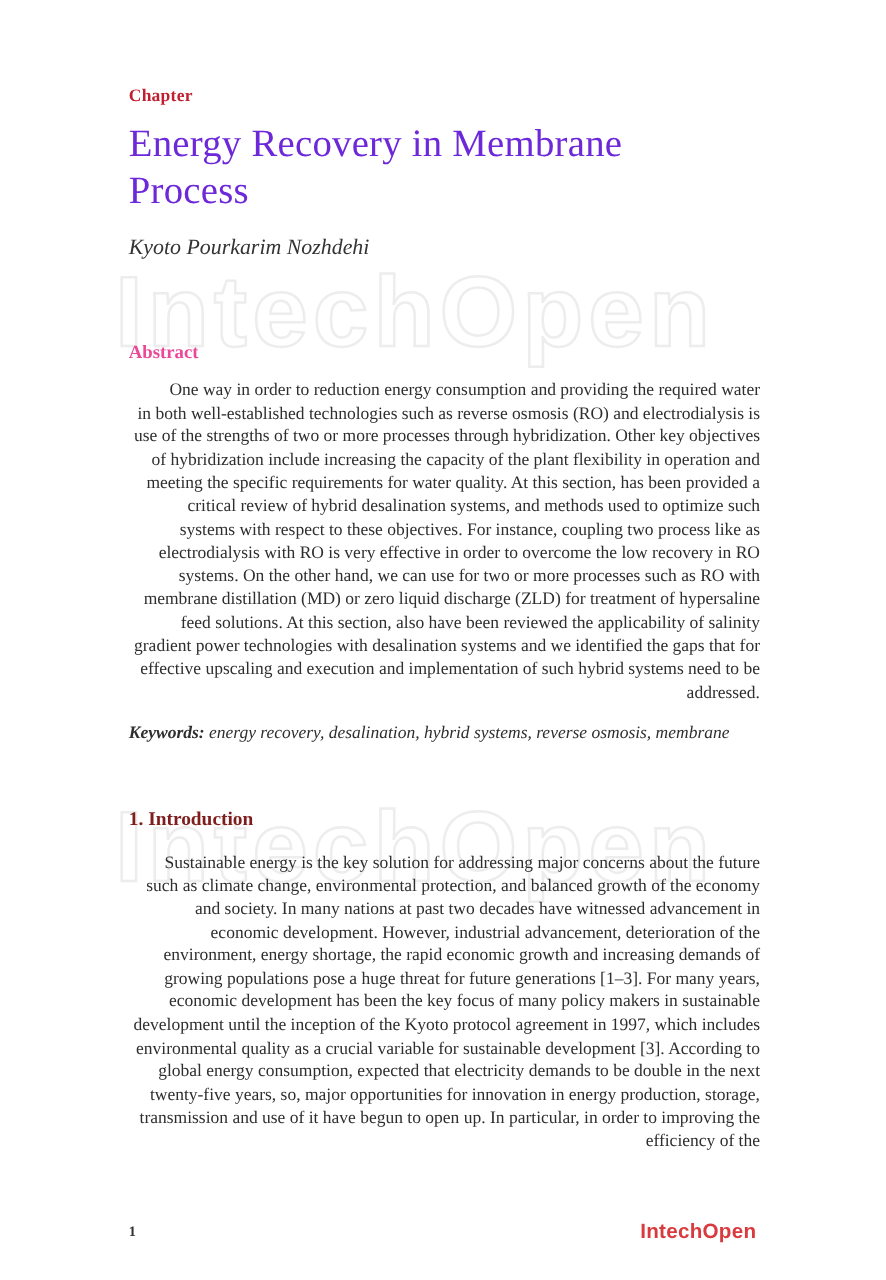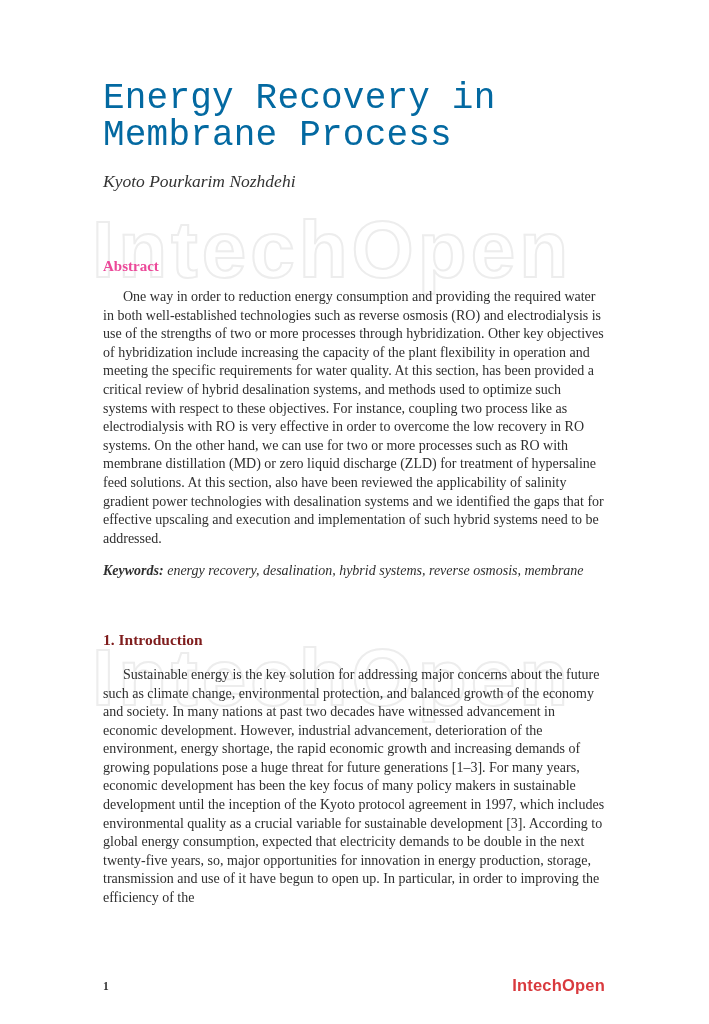--- a/index.html
+++ b/index.html
@@ -40,48 +40,47 @@
     padding: 70px 101px 0 103px;
   }
   .chapter-label {
     font-size: 14px;
     font-weight: bold;
     color: #c01f2f;
     letter-spacing: 0.2px;
     margin: 0;
   }
   .doc-title {
-    font-size: 36px;
+    font-size: 31px;
     font-weight: 500;
     line-height: 37px;
-    color: #0369a1;
+    color: #6d28d9;
     letter-spacing: 0.2px;
     margin: 10px 0 0 0;
     max-width: 480px;
-    font-family: Liberation Mono, monospace;
   }
   .author {
     font-size: 17.5px;
     font-style: italic;
     color: #333333;
     margin: 17px 0 0 0;
   }
   .section-heading-red {
     font-size: 15px;
     font-weight: bold;
     color: #ec4899;
     margin: 66px 0 0 0;
   }
   .body-par {
     font-size: 14px;
     line-height: 18.6px;
     color: #2e2e2e;
     text-indent: 20px;
     margin: 13px 0 0 0;
-    text-align: left;
+    text-align: right;
   }
   .keywords-par {
     font-size: 14px;
     line-height: 18.6px;
     color: #2e2e2e;
     margin: 14px 0 0 0;
     font-style: italic;
   }
   .keywords-par .kw-label { font-weight: bold; }
   .section-heading {
@@ -116,20 +115,21 @@
 </head>
 <body>
 
 <div class="page">
 
   <div class="watermark wm-top">IntechOpen</div>
   <div class="watermark wm-mid">IntechOpen</div>
 
   <div class="content">
 
+    <div class="chapter-label">Chapter</div>
 
     <h1 class="doc-title">Energy Recovery in Membrane Process</h1>
 
     <div class="author">Kyoto Pourkarim Nozhdehi</div>
 
     <div class="section-heading-red">Abstract</div>
 
     <p class="body-par">One way in order to reduction energy consumption and providing the required water in both well-established technologies such as reverse osmosis (RO) and electrodialysis is use of the strengths of two or more processes through hybridization. Other key objectives of hybridization include increasing the capacity of the plant flexibility in operation and meeting the specific requirements for water quality. At this section, has been provided a critical review of hybrid desalination systems, and methods used to optimize such systems with respect to these objectives. For instance, coupling two process like as electrodialysis with RO is very effective in order to overcome the low recovery in RO systems. On the other hand, we can use for two or more processes such as RO with membrane distillation (MD) or zero liquid discharge (ZLD) for treatment of hypersaline feed solutions. At this section, also have been reviewed the applicability of salinity gradient power technologies with desalination systems and we identified the gaps that for effective upscaling and execution and implementation of such hybrid systems need to be addressed.</p>
 
     <p class="keywords-par"><span class="kw-label">Keywords:</span><span> energy recovery, desalination, hybrid systems, reverse osmosis, membrane</span></p>

